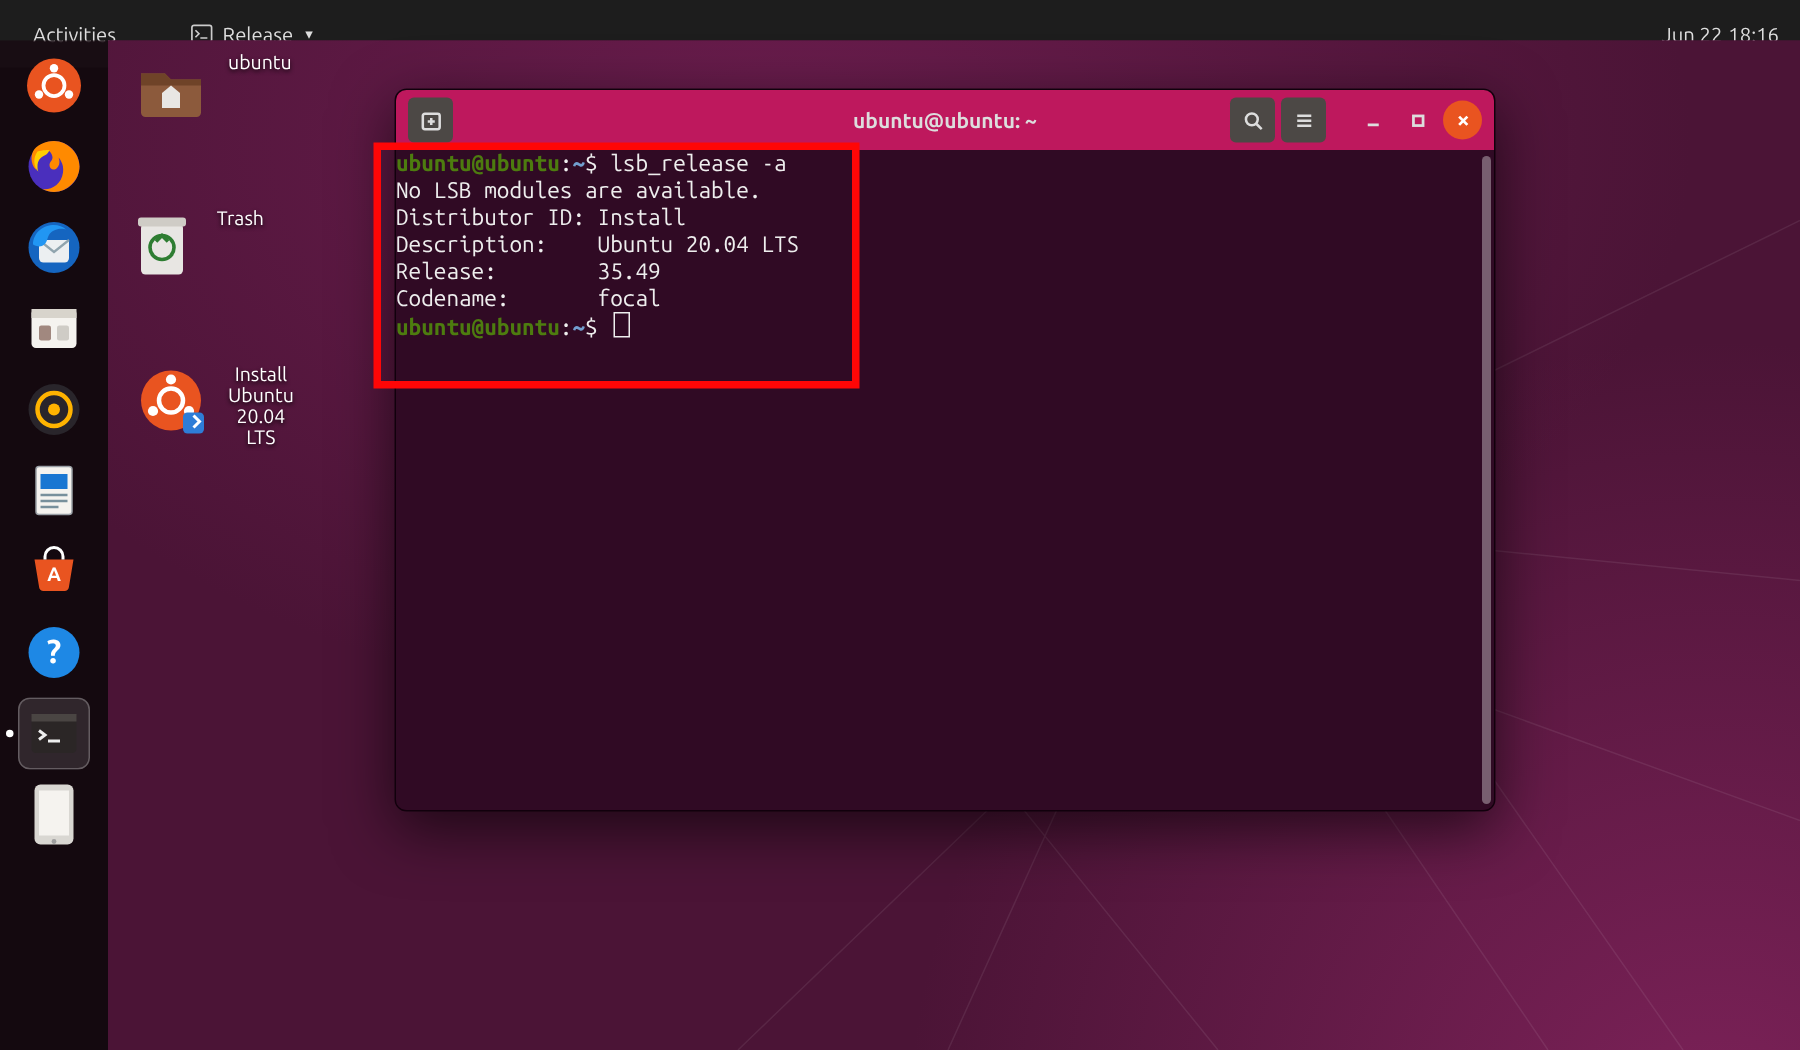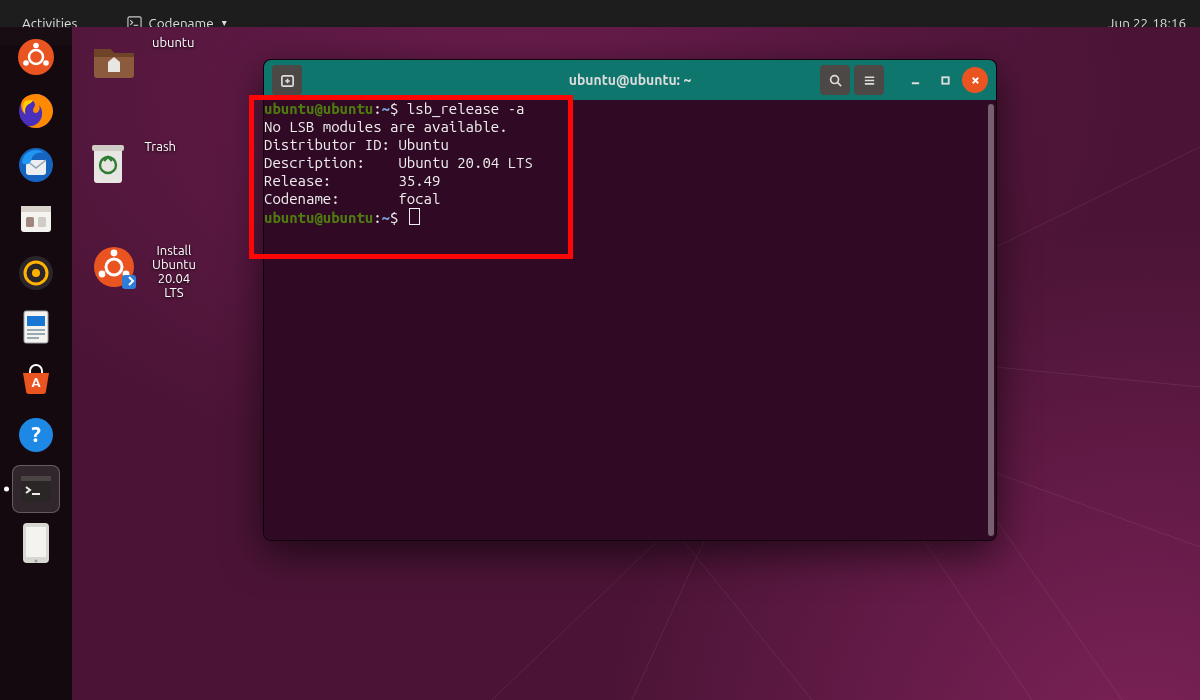--- a/index.html
+++ b/index.html
@@ -20,21 +20,21 @@
 
 .dock{position:absolute;left:0;top:27px;bottom:0;width:72px;background:rgba(24,10,18,.85);display:flex;flex-direction:column;align-items:center;padding-top:6px;gap:6px;}
 .dock .launcher{width:48px;height:48px;border-radius:8px;display:flex;align-items:center;justify-content:center;position:relative;}
 .dock .launcher.running::before{content:"";position:absolute;left:-8px;top:50%;width:5px;height:5px;border-radius:50%;background:#fff;transform:translateY(-50%);}
 .dock .launcher.active{background:rgba(255,255,255,.12);box-shadow:inset 0 0 0 1px rgba(255,255,255,.25);}
 
 .di{position:absolute;width:90px;display:flex;align-items:flex-start;gap:14px;color:#fff;font-size:13px;text-align:center;text-shadow:0 1px 3px rgba(0,0,0,.9);}
 .di .ic{width:48px;height:48px;display:flex;align-items:center;justify-content:center;}
 
 .win{position:absolute;left:263px;top:59px;width:732px;height:480px;background:#2c001e;border-radius:8px;box-shadow:0 12px 40px rgba(0,0,0,.6);overflow:hidden;border:1px solid rgba(0,0,0,.6);}
-.win .titlebar{height:40px;background:#0f766e;display:flex;align-items:center;color:#ddd;position:relative;}
+.win .titlebar{height:40px;background:#be185d;display:flex;align-items:center;color:#ddd;position:relative;}
 .win .title{position:absolute;left:0;right:0;text-align:center;font-weight:600;font-size:14px;}
 .win .tb-left{display:flex;align-items:center;gap:6px;padding-left:8px;z-index:2;}
 .win .tb-right{margin-left:auto;display:flex;align-items:center;gap:4px;padding-right:8px;z-index:2;}
 .sqbtn{width:30px;height:30px;border-radius:4px;background:#4c4845;display:flex;align-items:center;justify-content:center;}
 .sqbtn svg{width:15px;height:15px;stroke:#ddd;stroke-width:1.8;fill:none;}
 .winbtn{width:26px;height:26px;border-radius:50%;display:flex;align-items:center;justify-content:center;}
 .winbtn svg{width:11px;height:11px;stroke:#ddd;stroke-width:2;fill:none;}
 .winbtn.close{background:#e95420;}
 .winbtn.close svg{stroke:#fff;}
 
@@ -53,21 +53,21 @@
 
 <div class="topbar">
   <div class="left">
     <div class="item">Activities</div>
     <div class="tb-term">
       <svg viewBox="0 0 16 16">
           <rect x="1" y="2" width="14" height="12" rx="1.5" fill="none" stroke="#ccc" stroke-width="1.2"></rect>
           <path d="M3.5 5.5 6 8l-2.5 2.5" stroke="#ccc" stroke-width="1.2" fill="none"></path>
           <path d="M7 11h5" stroke="#ccc" stroke-width="1.2"></path>
         </svg>
-      <span>Codename</span>
+      <span>Release</span>
       <span class="tb-arrow">▾</span>
     </div>
   </div>
   <div class="clock">
     <span>Jun 22</span>
     <span>18:16</span>
   </div>
 </div>
 
 <div class="desktop">
@@ -235,21 +235,21 @@
       <div class="winbtn close">
           <svg viewBox="0 0 12 12">
             <path d="M3 3l6 6M9 3l-6 6"></path>
           </svg>
         </div>
     </div>
   </div>
   <div class="termbody">
     <div class="termtext"><span class="tg">ubuntu@ubuntu</span><span class="tw">:</span><span class="tb">~</span><span class="tw">$ </span><span class="tw">lsb_release -a</span>
 <span class="tw">No LSB modules are available.</span>
-<span class="tw">Distributor ID: Ubuntu</span>
+<span class="tw">Distributor ID: Install</span>
 <span class="tw">Description:    Ubuntu 20.04 LTS</span>
 <span class="tw">Release:        35.49</span>
 <span class="tw">Codename:       focal</span>
 <span class="tg">ubuntu@ubuntu</span><span class="tw">:</span><span class="tb">~</span><span class="tw">$ </span><span class="cursor"></span></div>
     <div class="scroll"></div>
   </div>
 </div>
 
 <div class="redbox"></div>
 

